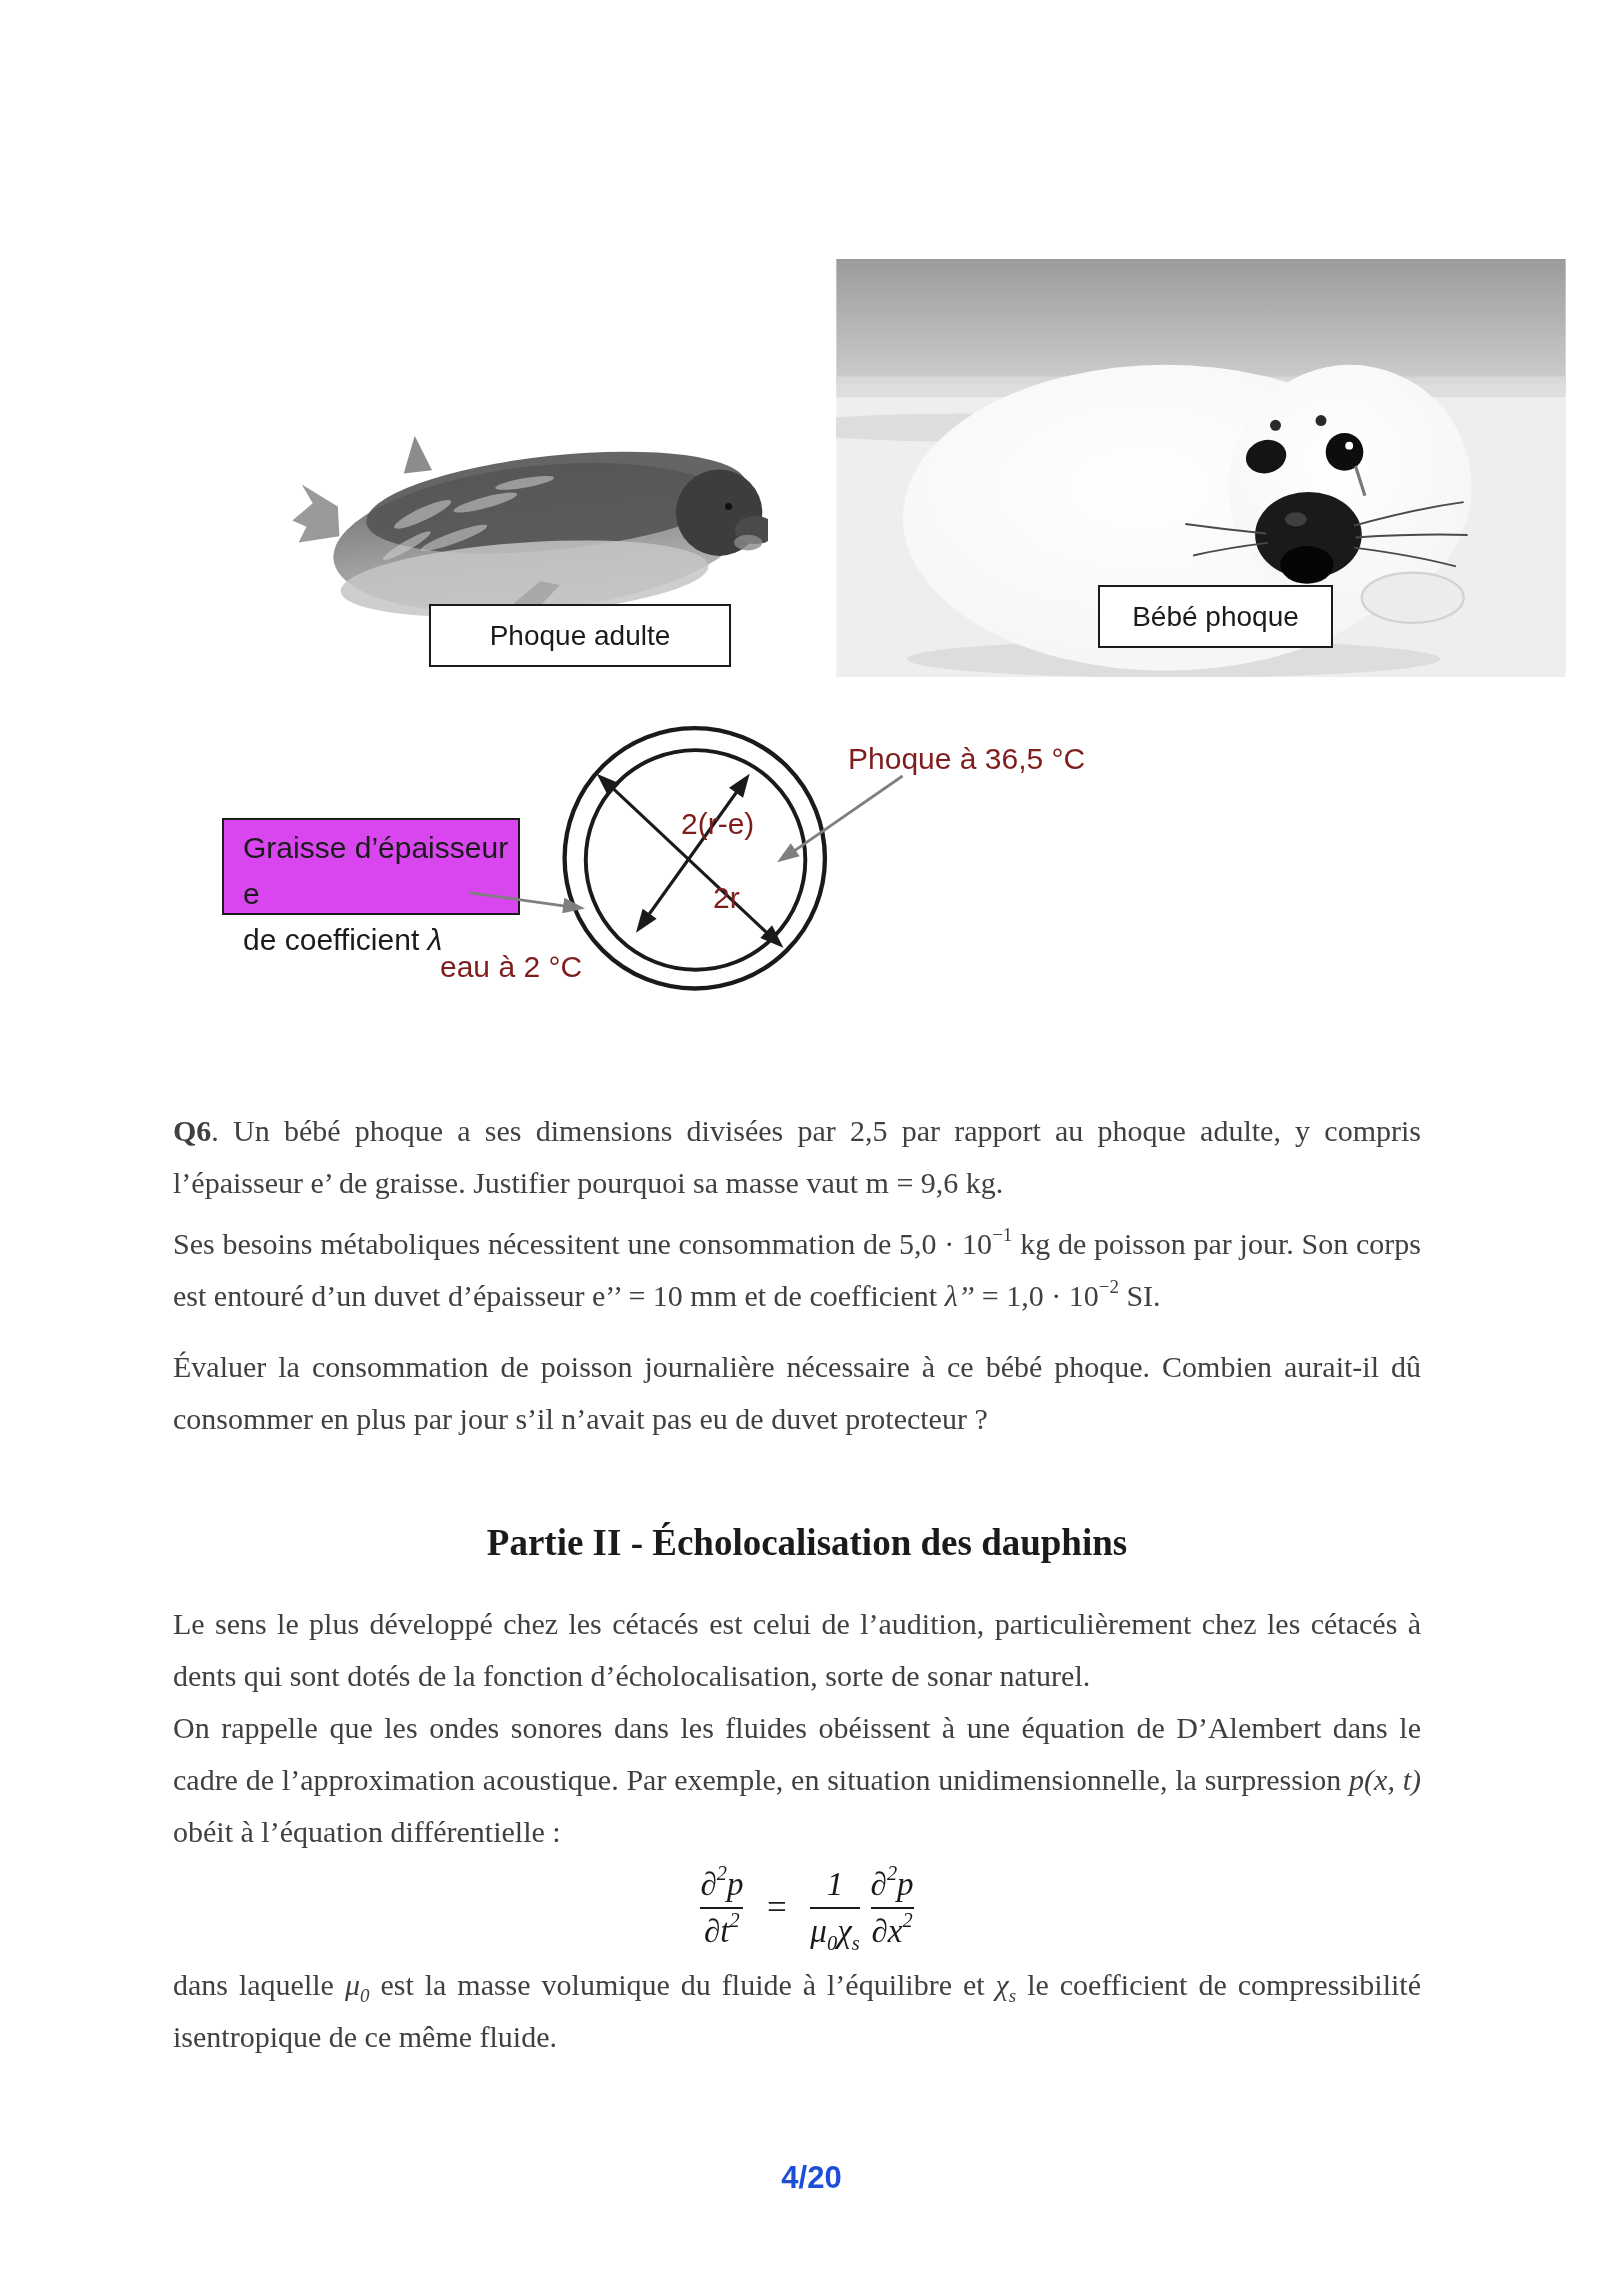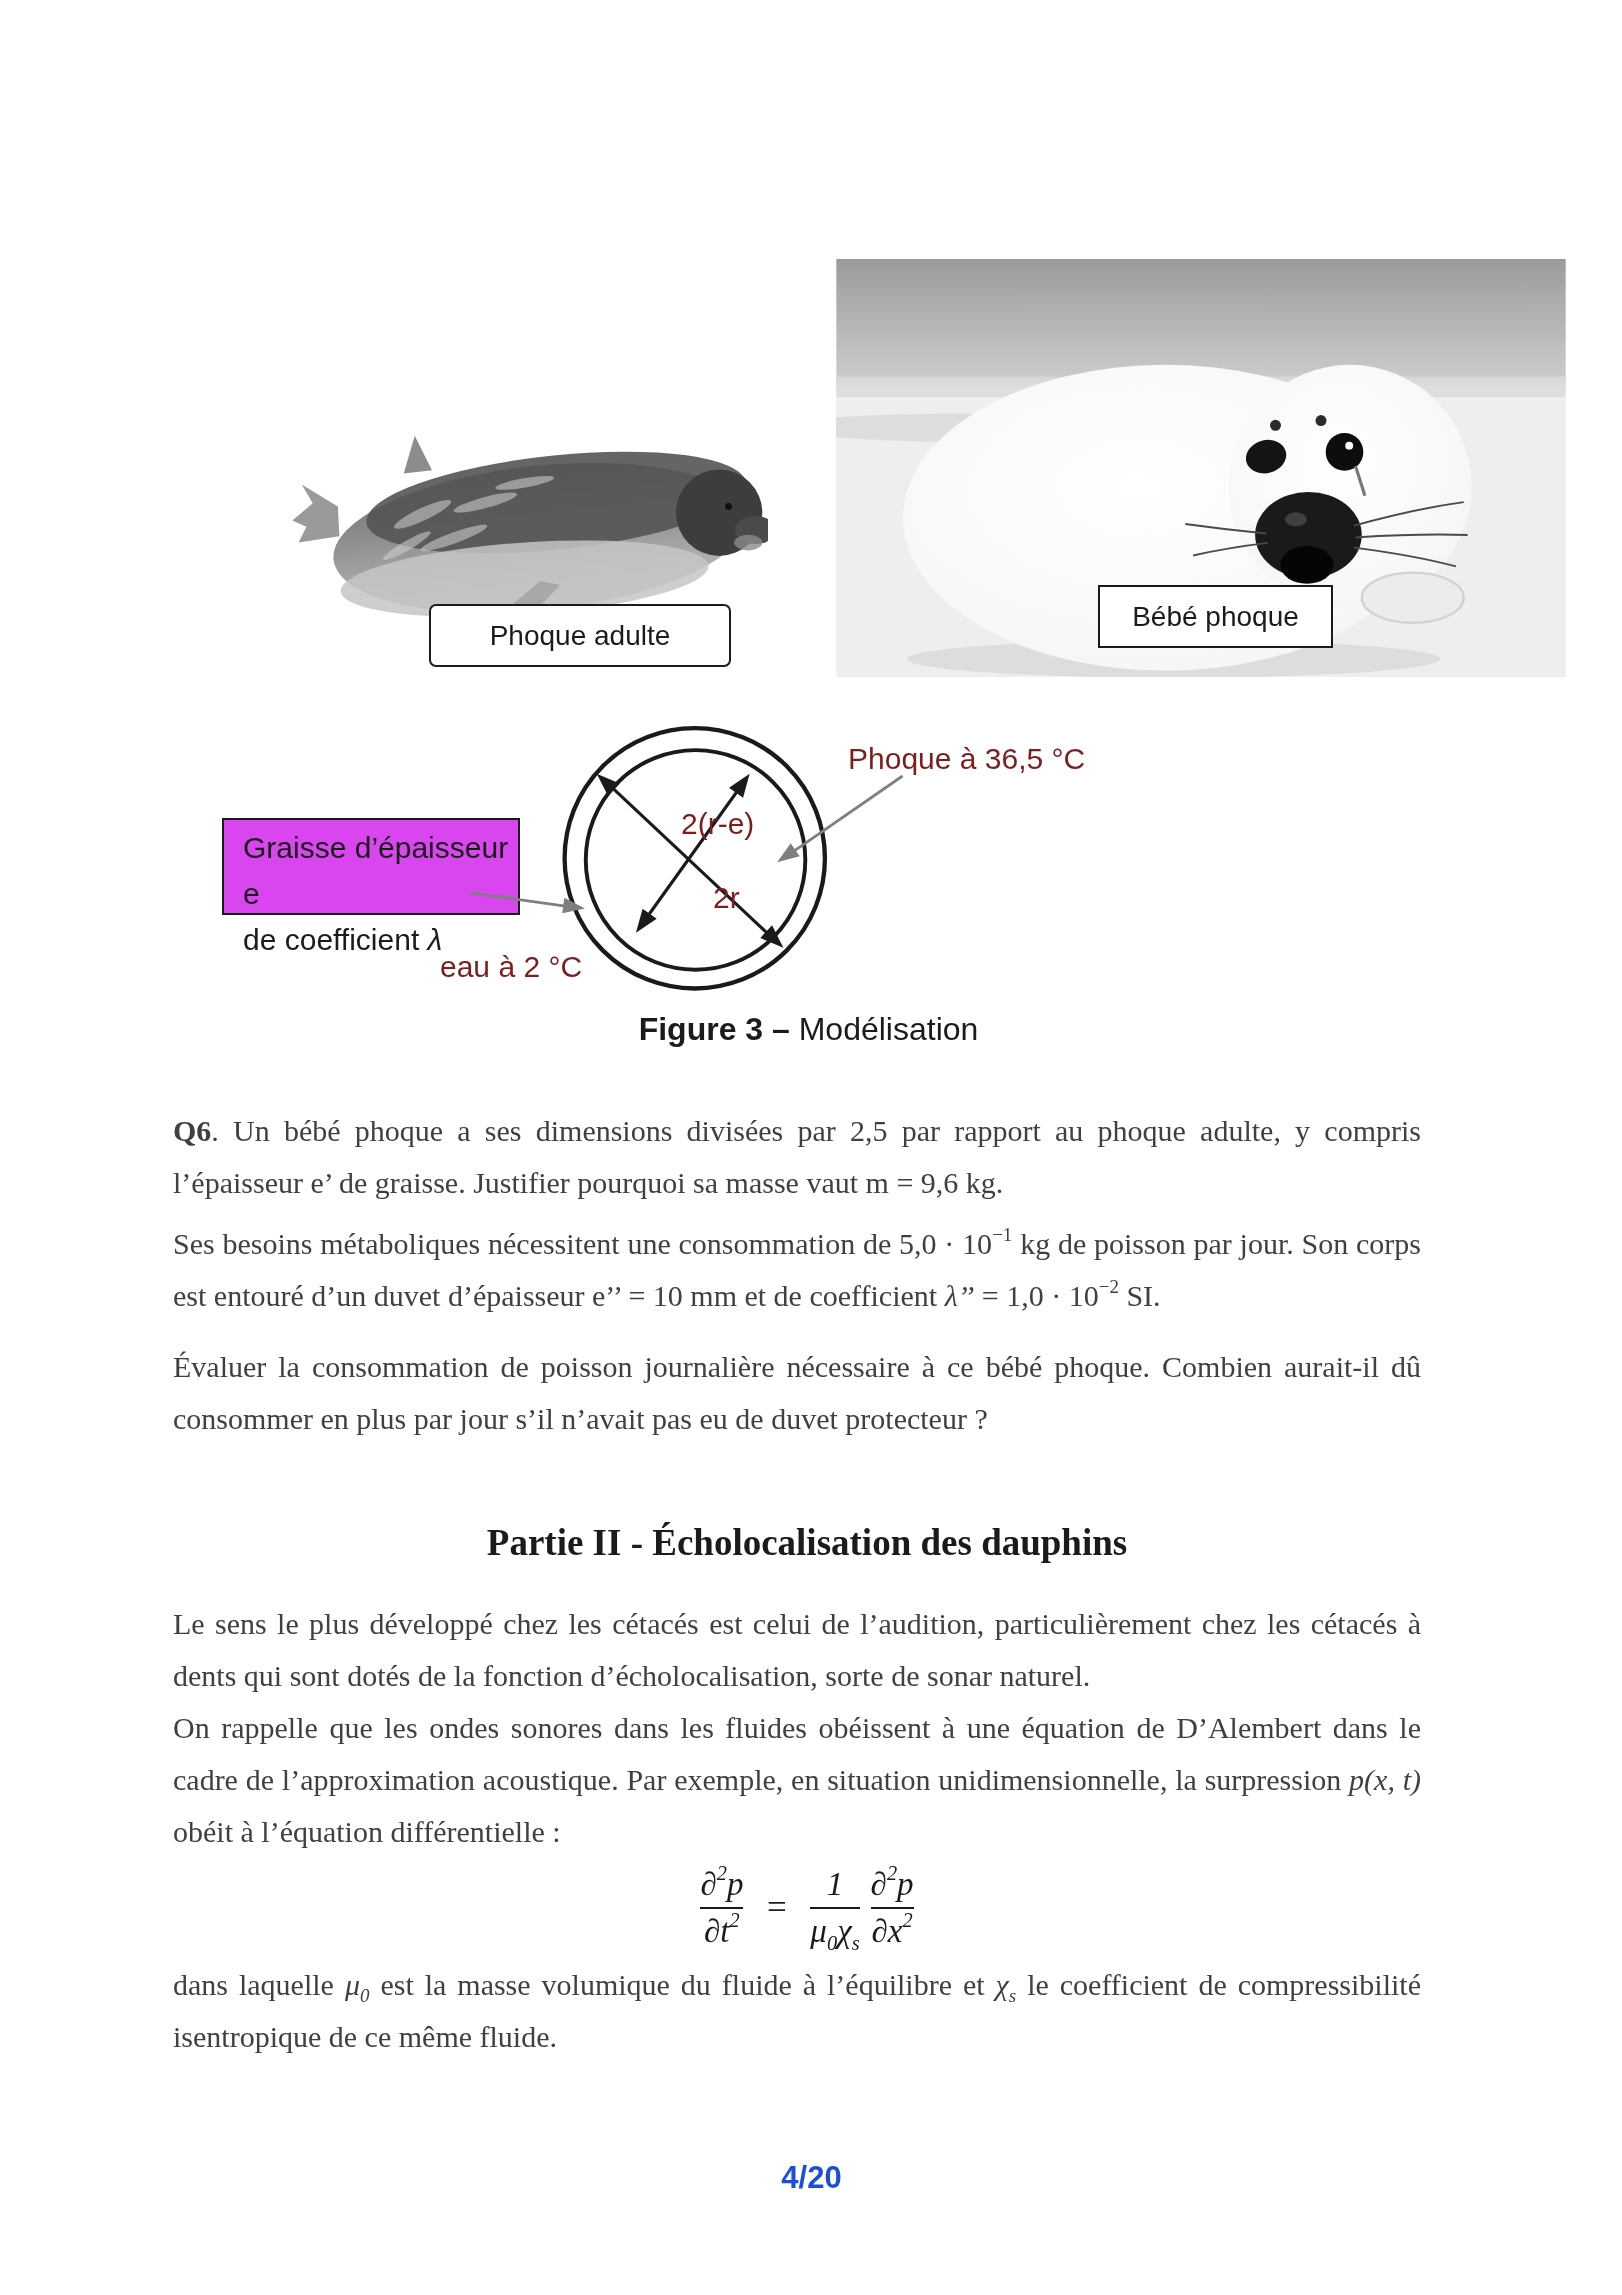--- a/index.html
+++ b/index.html
@@ -137,21 +137,21 @@
     <ellipse cx="586" cy="332" rx="14" ry="9" fill="#3f3f3f"></ellipse>
     <g stroke="#4a4a4a" stroke-width="2.5" fill="none">
       <path d="M660,340 Q740,318 800,310"></path>
       <path d="M662,355 Q745,350 805,352"></path>
       <path d="M660,368 Q738,378 790,392"></path>
       <path d="M548,350 Q495,345 445,338"></path>
       <path d="M550,362 Q500,368 455,378"></path>
     </g>
   </svg>
 
-  <div class="caption-box" style="left:429px;top:604px;width:298px;height:59px;border-radius:7px;">
+  <div class="caption-box" style="left:429px;top:604px;width:298px;height:59px;">
     <span>Phoque adulte</span>
   </div>
   <div class="caption-box" style="left:1098px;top:585px;width:231px;height:59px;">
     <span>Bébé phoque</span>
   </div>
 
   <div id="graisse-box">
     <span>Graisse d’épaisseur e</span><br>
     <span>de coefficient </span><i class="mi">λ</i>
   </div>
@@ -173,23 +173,20 @@
 
     <line x1="318" y1="237" x2="440" y2="254" stroke="#7f7f7f" stroke-width="3.5"></line>
     <polygon points="465,257 436,263.1 438.6,243.3" fill="#7f7f7f"></polygon>
   </svg>
 
   <div class="diag-label" style="left:848px;top:742px;">Phoque à 36,5 °C</div>
   <div class="diag-label" style="left:681px;top:807px;">2(r-e)</div>
   <div class="diag-label" style="left:713px;top:881px;">2r</div>
   <div class="diag-label" style="left:440px;top:950px;">eau à 2 °C</div>
 
-  <div id="figure-caption">
-    <b>Figure 3 –</b><span> Modélisation</span>
-  </div>
 
   <div class="par" style="top:1105px;">
     <b>Q6</b><span>. Un bébé phoque a ses dimensions divisées par 2,5 par rapport au phoque adulte, y compris l’épaisseur e’ de graisse. Justifier pourquoi sa masse vaut m = 9,6 kg.</span>
   </div>
 
   <div class="par" style="top:1218px;">
     <span>Ses besoins métaboliques nécessitent une consommation de 5,0 · 10</span><sup>−1</sup><span> kg de poisson par jour. Son corps est entouré d’un duvet d’épaisseur e’’ = 10 mm et de coefficient  </span><span class="mi">λ’’</span><span> = 1,0 · 10</span><sup>−2</sup><span> SI.</span>
   </div>
 
   <div class="par" style="top:1341px;">Évaluer la consommation de poisson journalière nécessaire à ce bébé phoque. Combien aurait-il dû consommer en plus par jour s’il n’avait pas eu de duvet protecteur ?</div>

